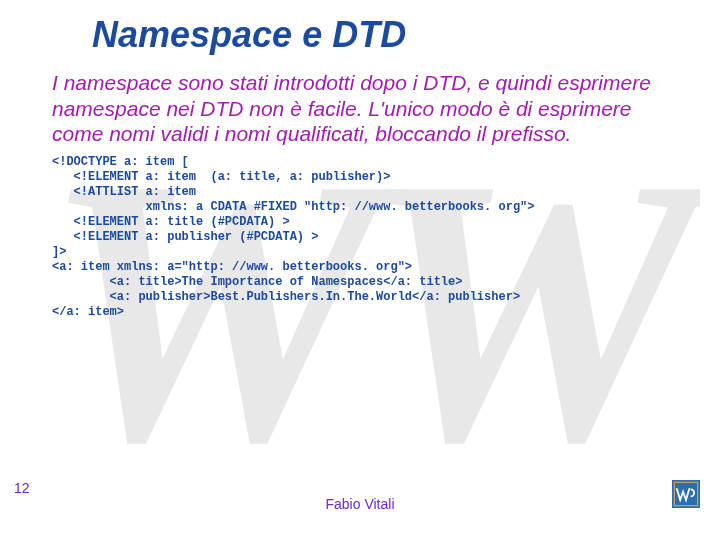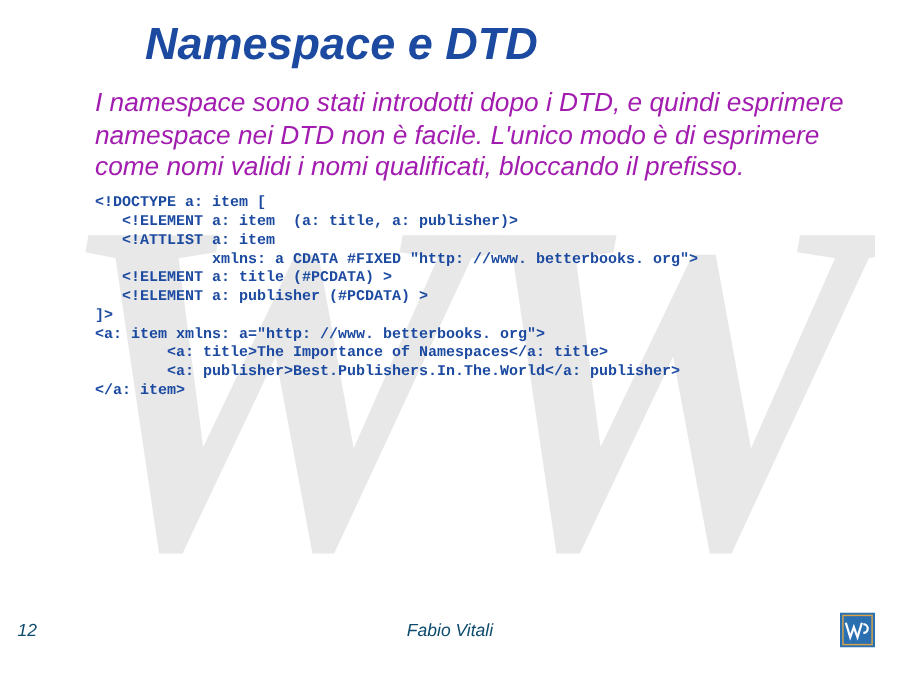--- a/index.html
+++ b/index.html
@@ -25,21 +25,21 @@
     line-height: 0.8;
     white-space: nowrap;
     font-family: "Times New Roman", serif;
     transform: translateY(40px);
     font-style: italic;
   }
   .slide {
     position: relative;
     z-index: 1;
     width: 100%; height: 100%;
-    padding: 14px 38px 0 76px;
+    padding: 14px 38px 0 52px;
   }
   .title {
     font-size: 36px;
     font-weight: 700;
     color: #1c4aa0;
     font-style: italic;
     margin-left: 40px;
     margin-bottom: 14px;
     font-family: Arial, sans-serif;
   }
@@ -57,25 +57,23 @@
     color: #1c4aa0;
     white-space: pre;
     line-height: 1.25;
     margin-bottom: 8px;
   }
   .footer {
     position: absolute;
     bottom: 12px;
     left: 0; right: 0;
     display: flex;
-    align-items: center;
     font-size: 14px;
-    color: #0c4a6e;
+    color: #6d28d9;
     z-index: 1;
-    font-style: italic;
   }
   .page-num { position: absolute; left: 14px; }
   .author { margin: 16px auto; }
   .logo {
     position: absolute;
     right: 20px;
     width: 28px; height: 28px;
   }
   .logo svg { width: 28px; height: 28px; display: block; }
 </style>

